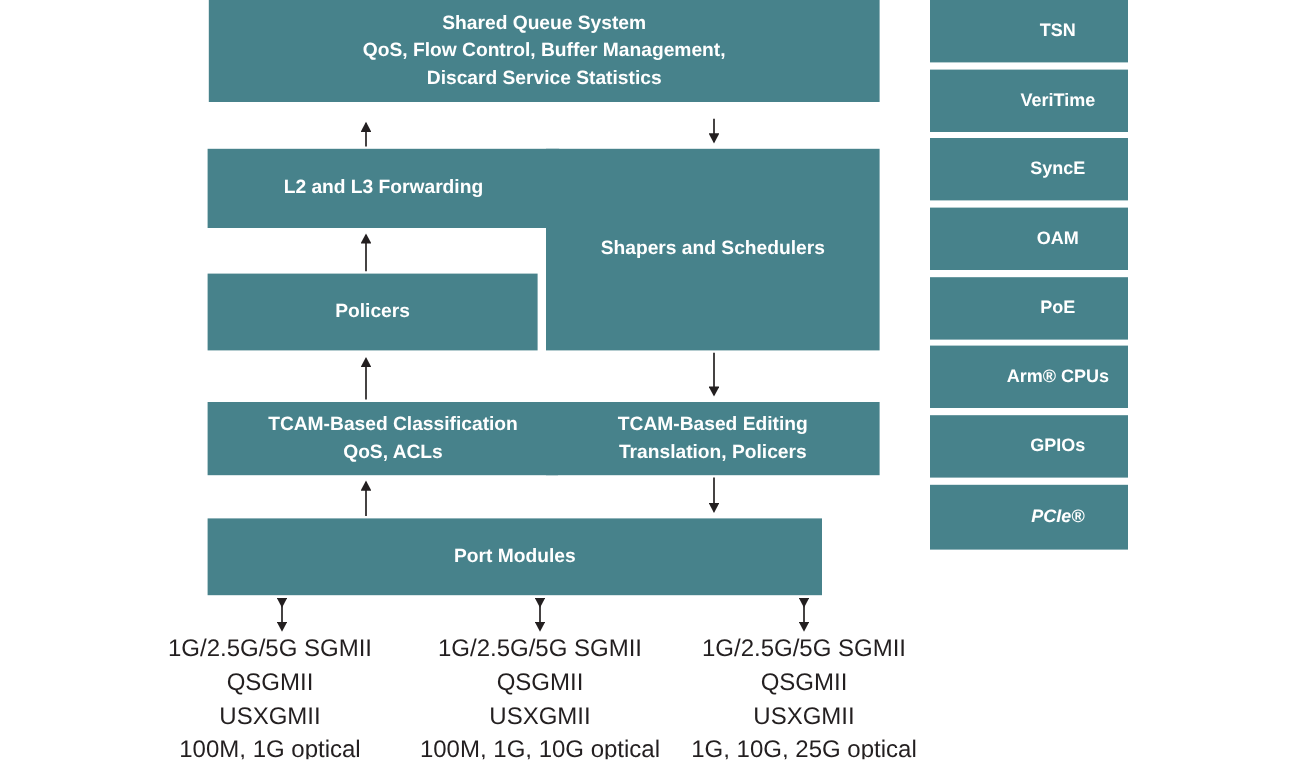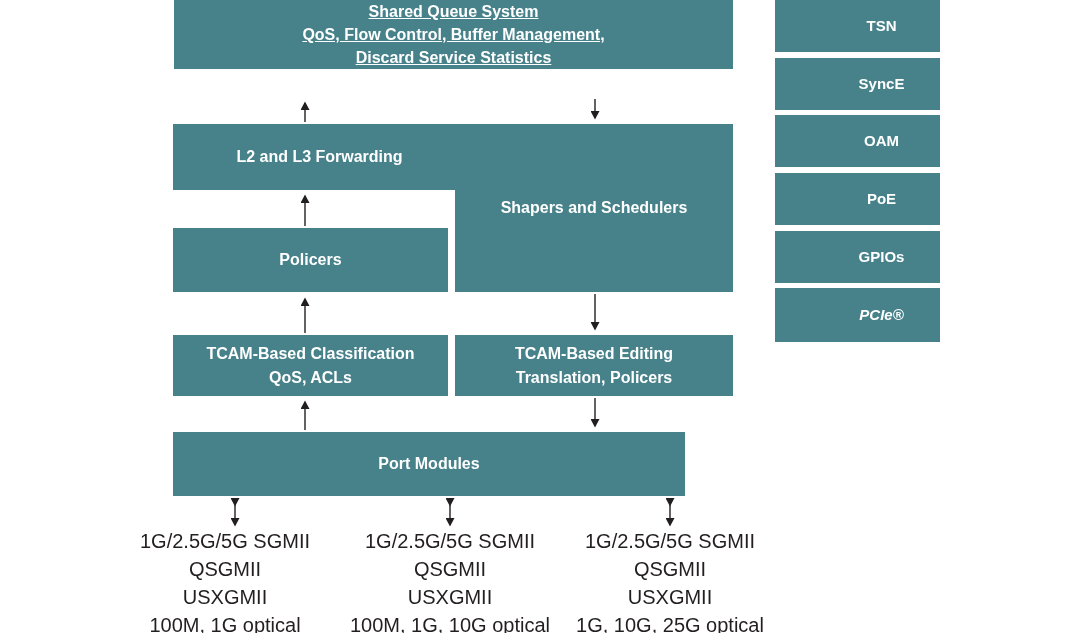--- a/index.html
+++ b/index.html
@@ -19,25 +19,25 @@
     background:var(--teal);
     color:#ffffff;
     font-weight:bold;
     display:flex;align-items:center;justify-content:center;
     text-align:center;
     white-space:pre-line;
     font-size:16px;
     line-height:1.45;
   }
   
-  .b-shared   {left:174px; top:0px;   width:559px; height:69px;text-decoration:underline;}
+  .b-shared   {left:174px; top:0px;   width:559px; height:85px;}
   .b-l2l3     {left:173px; top:124px; width:293px; height:66px;}
   .b-shapers  {left:455px; top:124px; width:278px; height:168px;}
   .b-policers {left:173px; top:228px; width:275px; height:64px;}
-  .b-tcamc    {left:173px; top:335px; width:275px; height:61px;}
+  .b-tcamc    {left:173px; top:335px; width:275px; height:61px;padding-left:17px;}
   .b-tcame    {left:455px; top:335px; width:278px; height:61px;}
   .b-ports    {left:173px; top:432px; width:512px; height:64px;}
 
   
   .sidebar{
     position:absolute;left:775px;top:0px;width:165px;
     display:flex;flex-direction:column;gap:5.7px;
   }
   .sidebar .box{
     position:static;
@@ -80,23 +80,25 @@
   <div class="box b-shapers">Shapers and Schedulers</div>
   <div class="box b-policers">Policers</div>
   <div class="box b-tcamc">TCAM-Based Classification
 QoS, ACLs</div>
   <div class="box b-tcame">TCAM-Based Editing
 Translation, Policers</div>
   <div class="box b-ports">Port Modules</div>
 
   <div class="sidebar">
     <div class="box">TSN</div>
+    <div class="box">VeriTime</div>
     <div class="box">SyncE</div>
     <div class="box">OAM</div>
     <div class="box">PoE</div>
+    <div class="box">Arm® CPUs</div>
     <div class="box">GPIOs</div>
     <div class="box">PCIe®</div>
   </div>
 
   <div class="port-label pl-1">1G/2.5G/5G SGMII
 QSGMII
 USXGMII
 100M, 1G optical</div>
   <div class="port-label pl-2">1G/2.5G/5G SGMII
 QSGMII

